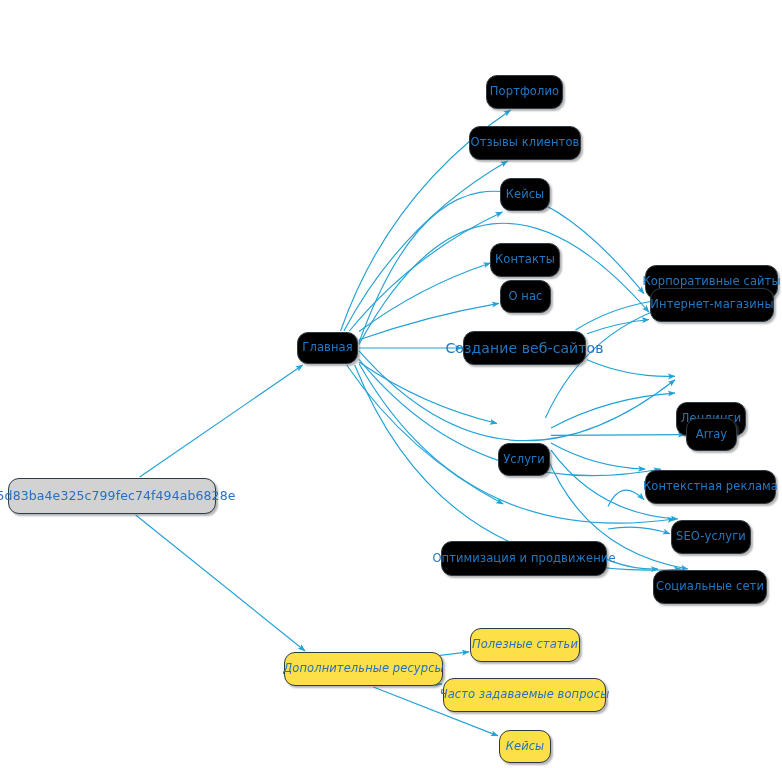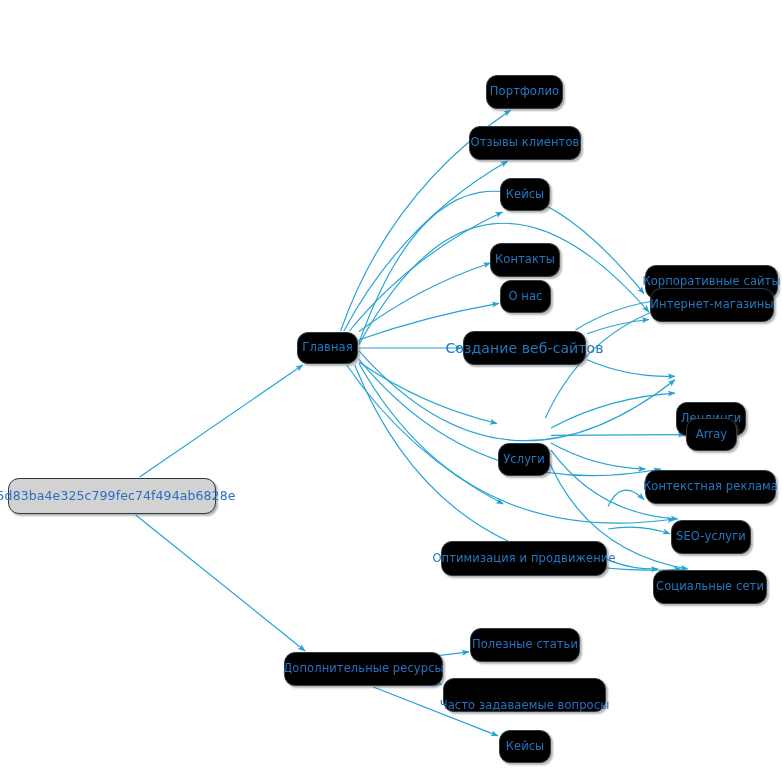--- a/index.html
+++ b/index.html
@@ -41,22 +41,23 @@
   }
   .node-label {
     display: block;
     line-height: 1;
   }
   .node.blue {
     background: #000000;
     color: #2277c0;
   }
   .node.pink {
-    background: #000000;
+    background: #fde047;
     color: #2a6fc0;
+    font-style: italic;
   }
   .node.gray {
     background: #d2d2d2;
     color: #2a6fc0;
   }
 </style>
 </head>
 <body>
 
 <div id="graph-canvas">
@@ -151,20 +152,20 @@
       </div>
       <div class="node blue" style="left: 653px; top: 570px; width: 114px; height: 34px; font-size: 11.5px;">
         <span class="node-label">Социальные сети</span>
       </div>
       <div class="node pink" style="left: 248px; top: 652px; width: 159px; height: 34px; font-size: 11.5px; margin-left: 36px;">
         <span class="node-label">Дополнительные ресурсы</span>
       </div>
       <div class="node pink" style="left: 470px; top: 628px; width: 110px; height: 34px; font-size: 11.5px;">
         <span class="node-label">Полезные статьи</span>
       </div>
-      <div class="node pink" style="left: 443px; top: 678px; width: 163px; height: 34px; font-size: 11.5px; align-items: flex-end;">
+      <div class="node pink" style="left: 443px; top: 678px; width: 163px; height: 34px; font-size: 11.5px;">
         <span class="node-label">Часто задаваемые вопросы</span>
       </div>
       <div class="node pink" style="left: 499px; top: 730px; width: 52px; height: 33px; font-size: 11.5px; align-items: center;">
         <span class="node-label">Кейсы</span>
       </div>
     </div>
 </div>
 
 </body></html>

